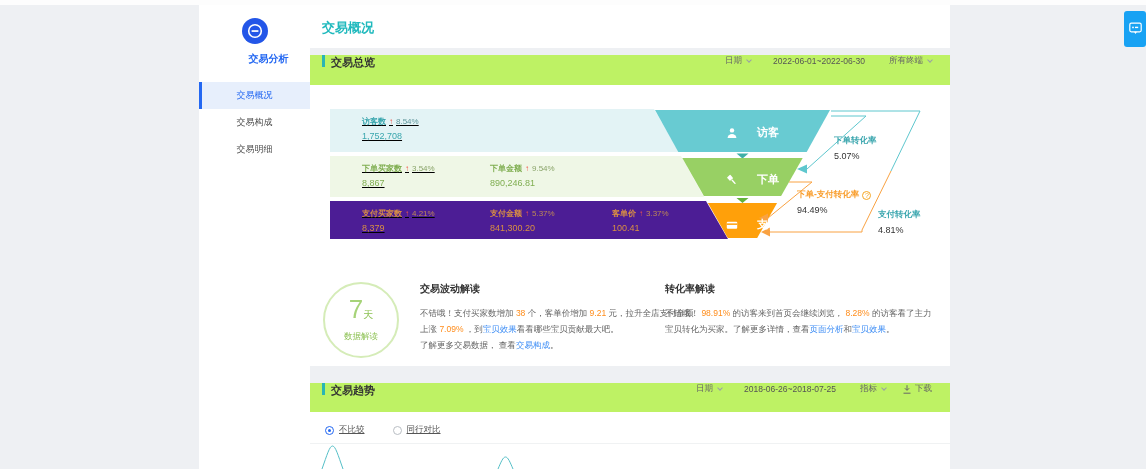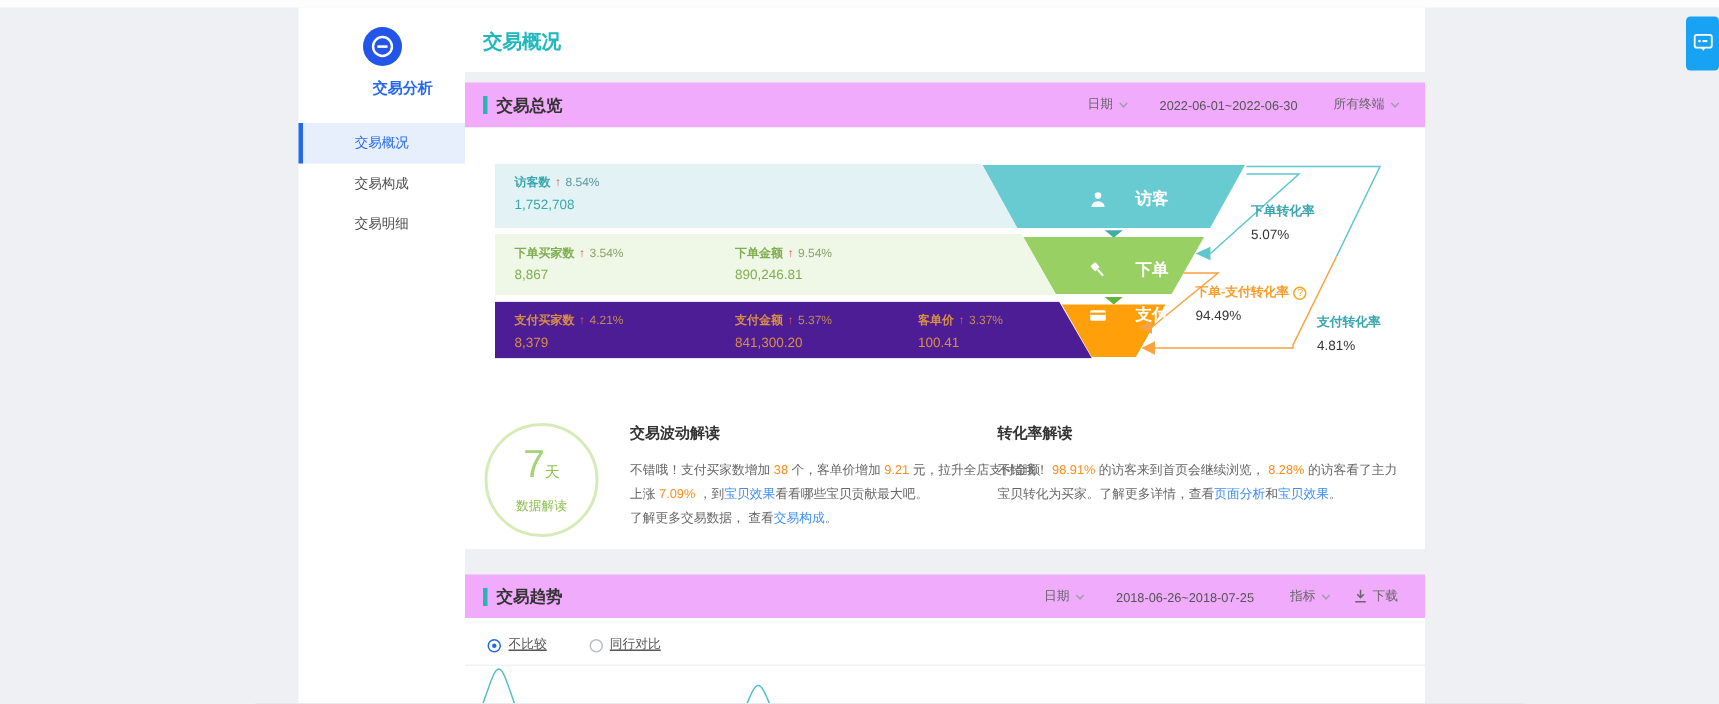--- a/index.html
+++ b/index.html
@@ -15,51 +15,51 @@
   .nav { margin-top:16px; }
   .nav-item { height:27px; line-height:27px; text-align:center; font-size:9px; color:#4a4a4a; cursor:pointer; position:relative; }
   .nav-item.active { background:#e7effc; color:#2468f2; }
   .nav-item.active::before { content:""; position:absolute; left:0; top:0; width:3px; height:100%; background:#2468f2; }
 
   
   .main { position:absolute; left:310px; top:5px; width:640px; height:464px; }
   .title-bar { position:absolute; top:0; left:0; width:640px; height:43px; background:#fff; }
   .page-title { position:absolute; left:12px; top:14px; font-size:13px; font-weight:bold; color:#1fb9bd; }
 
-  .sec-header { position:absolute; left:0; width:640px; height:30px; background:#f0abfc; display:flex; align-items:center; }
+  .sec-header { position:absolute; left:0; width:640px; height:30px; background:#bef264; display:flex; align-items:flex-start; }
   #sec1 { top:50px; }
   #sec2 { top:378px; height:29px; }
   .accent { width:3px; height:12px; background:#2ab5b5; margin-left:12px; flex:none; }
   .sec-title { font-size:11px; font-weight:bold; color:#333; margin-left:6px; }
   .controls { margin-left:auto; margin-right:18px; display:flex; align-items:center; font-size:8.5px; color:#666; }
   .chev { display:inline-block; width:4px; height:4px; border-right:1px solid #9aa0a6; border-bottom:1px solid #9aa0a6; transform:rotate(45deg); margin-left:5px; margin-bottom:2px; }
   .ctl { display:flex; align-items:center; cursor:pointer; }
   .date-text { color:#555; margin:0 24px 0 22px; cursor:pointer; }
   .gap16 { margin-left:16px; }
   .dl-icon { margin-right:3px; display:inline-flex; }
 
   
   .content1 { position:absolute; top:80px; left:0; width:640px; height:281px; background:#fff; }
   .band { position:absolute; left:20px; }
   .band1 { top:24px; width:349px; height:43px; background:#e3f3f5; clip-path:polygon(0 0,324px 0,349px 100%,0 100%); }
   .band2 { top:71px; width:374px; height:41px; background:#eff7e6; clip-path:polygon(0 0,351px 0,374px 100%,0 100%); }
   .band3 { top:116px; width:398px; height:38px; background:#4c1d95; clip-path:polygon(0 0,376px 0,398px 100%,0 100%); }
   .cell { position:absolute; top:7px; }
-  .c1 { left:13px; } .c2 { left:160px; } .c3 { left:282px; }
+  .c1 { left:32px;text-decoration:underline; } .c2 { left:160px; } .c3 { left:282px; }
   .l1 { font-size:8px; font-weight:bold; display:flex; gap:3px; align-items:baseline; }
   .val { font-size:9px; margin-top:4px; }
   .up { color:#f2574d; font-size:8px; font-weight:bold; }
   .t-teal { color:#3aa6ae; } .p-teal { color:#5f969b; font-weight:normal; }
   .t-green { color:#7fae50; } .p-green { color:#8aa46a; font-weight:normal; }
   .t-orange { color:#d98f43; } .p-orange { color:#bf8a55; font-weight:normal; }
 
   .funnel-svg { position:absolute; left:330px; top:18px; }
   .stage { position:absolute; left:388px; width:109px; color:#fff; font-weight:bold; font-size:11px; display:flex; align-items:center; justify-content:center; gap:19px; }
   .stage svg { flex:none; }
-  .stage1 { top:40px; } .stage2 { top:87px; } .stage3 { top:117px; }
+  .stage1 { top:40px; } .stage2 { top:87px; } .stage3 { top:132px; }
   .conv { position:absolute; font-size:8.5px; }
   .conv .cl { font-weight:bold; display:flex; align-items:center; }
   .conv .cv { color:#333; margin-top:4px; font-size:9px; font-weight:normal; }
   .conv1 { left:524px; top:50px; color:#3aa6ae; }
   .conv2 { left:487px; top:104px; color:#f99d2b; }
   .conv3 { left:568px; top:124px; color:#3aa6ae; }
   .help-icon { display:inline-block; width:9px; height:9px; line-height:8px; border:1px solid #f5a623; border-radius:50%; color:#f5a623; font-size:7px; text-align:center; font-weight:normal; margin-left:3px; }
 
   .badge-circle { position:absolute; left:13px; top:197px; width:76px; height:76px; border:2px solid #d5ecb8; border-radius:50%; text-align:center; }
   .badge-num { font-size:26px; color:#a6d378; line-height:28px; margin-top:11px; font-weight:normal; }

